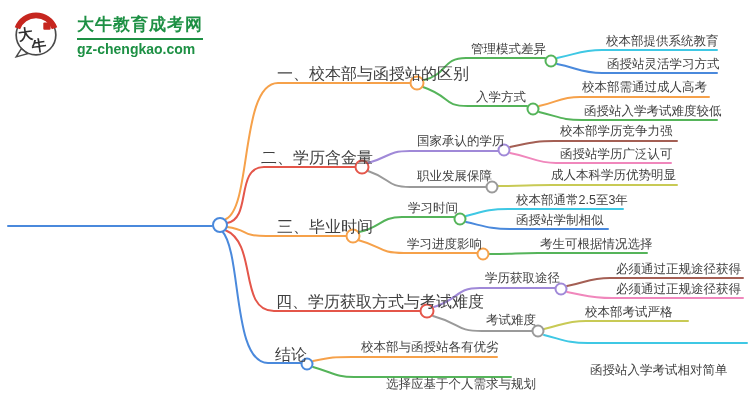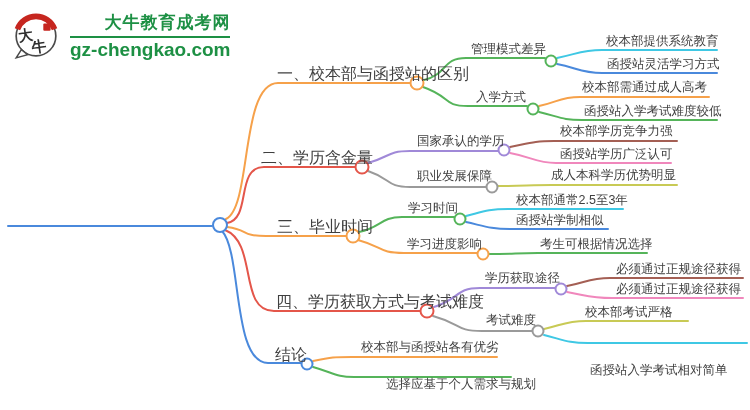--- a/index.html
+++ b/index.html
@@ -3,24 +3,24 @@
 <meta charset="utf-8">
 <style>
   html,body{margin:0;padding:0;background:#fff;}
   .stage{position:relative;width:750px;height:410px;background:#ffffff;overflow:hidden;
          font-family:"Liberation Sans", sans-serif;}
   svg.links{position:absolute;left:0;top:0;}
   .lbl{position:absolute;white-space:nowrap;font-size:16px;line-height:15px;color:#3f3f3f;
        font-family:"Liberation Sans", sans-serif;}
   .lbl.small{font-size:12.5px;}
   .logo{position:absolute;left:12px;top:11px;display:flex;align-items:center;}
-  .logo-text{margin-left:10px;text-align:right;}
+  .logo-text{margin-left:17px;}
   .logo-title{font-size:17px;font-weight:bold;letter-spacing:1px;}
   .logo-rule{height:2px;margin:2px 0 1px 0;}
-  .logo-domain{font-size:19px;font-weight:bold;}
+  .logo-domain{font-size:14px;font-weight:bold;}
 </style>
 </head>
 <body>
 
 <div class="stage">
 
   <svg class="links" width="750" height="410" viewBox="0 0 750 410">
     <g fill="none" stroke-width="2" stroke-linecap="round">
 
       <path d="M8,226 L212,226" stroke="#4a89dc"></path>

